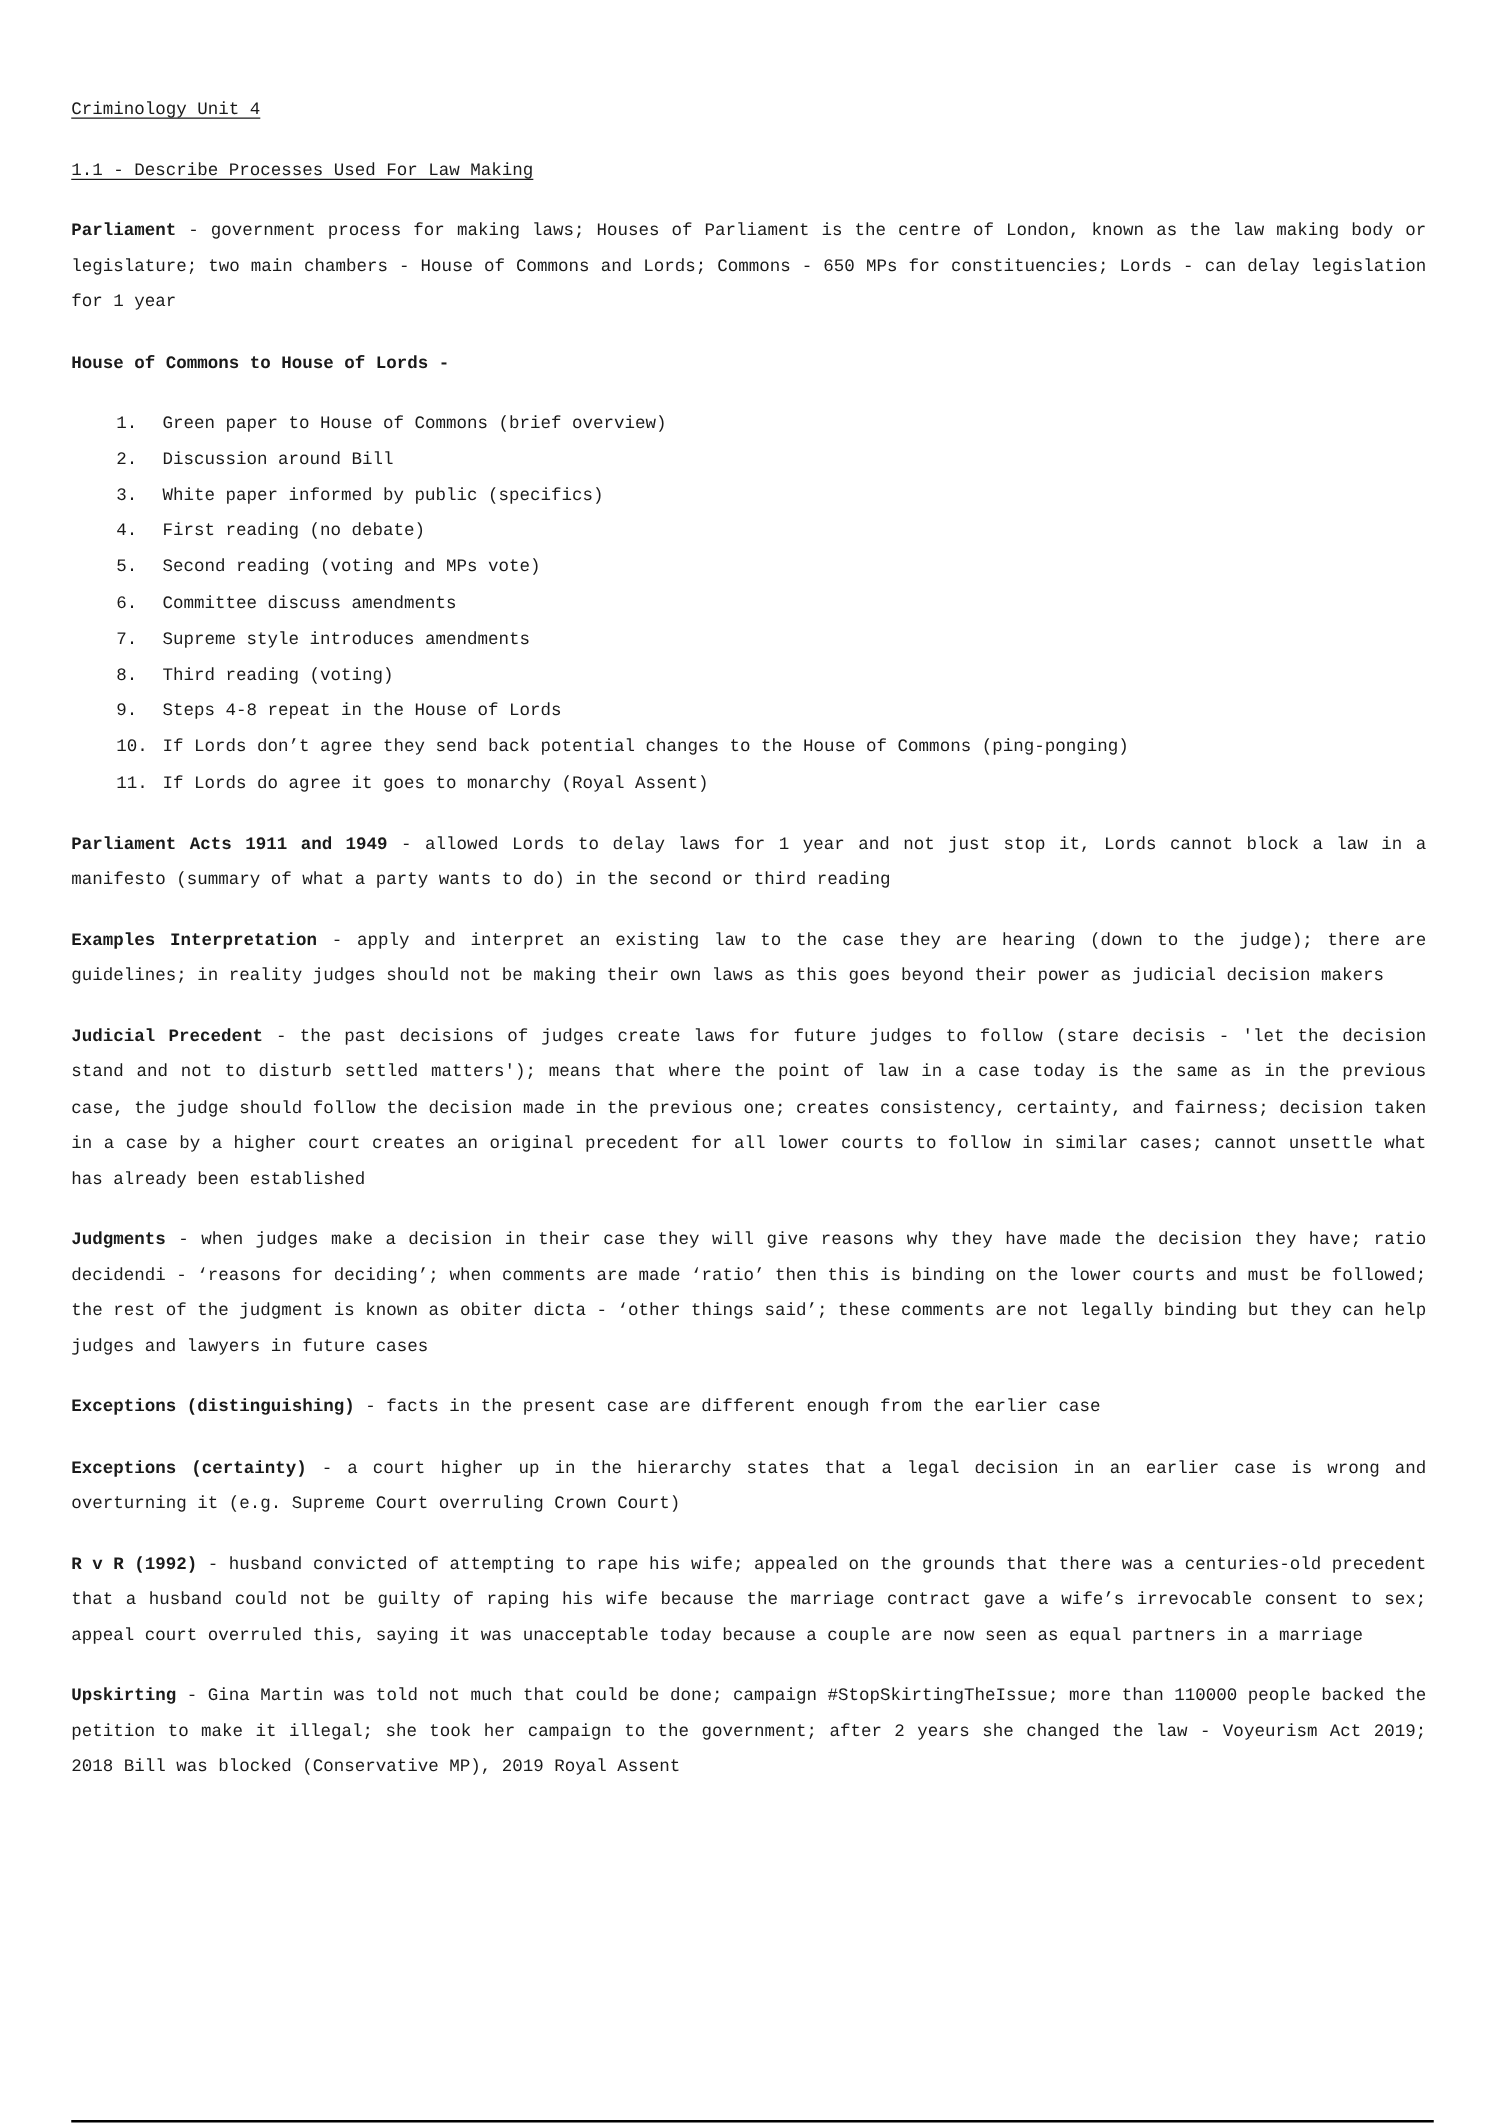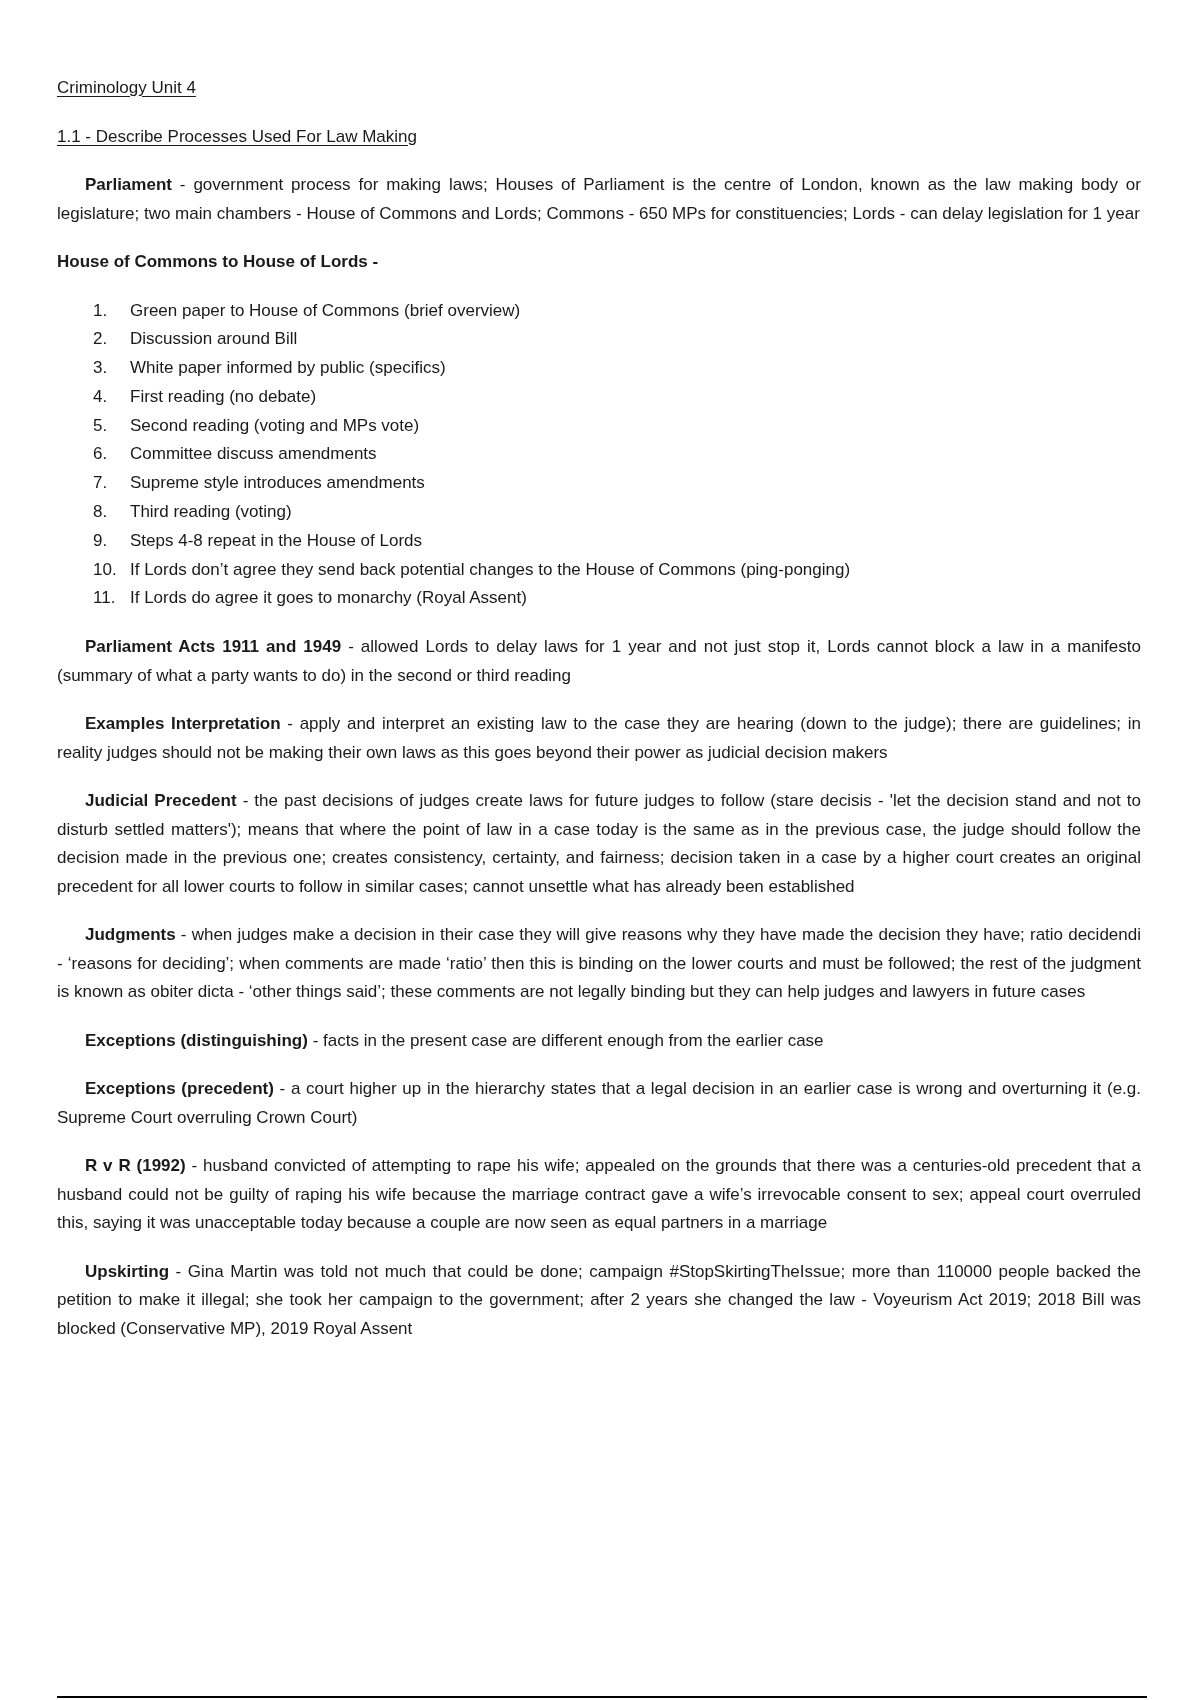--- a/index.html
+++ b/index.html
@@ -3,32 +3,32 @@
 <meta charset="utf-8">
 <style>
   html, body { margin: 0; padding: 0; background: #ffffff; }
   body {
     width: 1200px; height: 1700px; position: relative; overflow: hidden;
     font-family: "Liberation Sans", sans-serif;
     color: #1a1a1a;
   }
   .page {
     position: absolute; left: 57px; top: 74px; width: 1084px;
-    font-size: 17px; line-height: 28.5px;
+    font-size: 14px; line-height: 28.5px; font-family: Liberation Mono, monospace;
   }
   .title {
     text-decoration: underline; text-underline-offset: 3px;
     margin: 0 0 20px 0; font-weight: normal;
   }
   .subtitle {
     text-decoration: underline; text-underline-offset: 3px;
     margin: 0 0 20px 0; font-weight: normal;
   }
   .para { text-align: justify; margin: 0 0 20px 0; }
-  .para b { font-weight: bold; margin-left: 28px; }
+  .para b { font-weight: bold; }
   .heading { font-weight: bold; margin: 0 0 20px 0; }
   ol.steps {
     margin: 0 0 20px 0; padding: 0; list-style: none;
   }
   ol.steps li { position: relative; padding-left: 73px; line-height: 28.8px; }
   ol.steps li .num { position: absolute; left: 36px; }
   ol.steps li.wide .num { left: 36px; }
   ol.steps li.wide { padding-left: 73px; }
   .footer-rule {
     position: absolute; left: 57px; top: 1696px; width: 1090px; height: 2px;
@@ -58,18 +58,18 @@
     <li><span class="num">9.</span><span>Steps 4-8 repeat in the House of Lords</span></li>
     <li class="wide"><span class="num">10.</span><span>If Lords don’t agree they send back potential changes to the House of Commons (ping-ponging)</span></li>
     <li class="wide"><span class="num">11.</span><span>If Lords do agree it goes to monarchy (Royal Assent)</span></li>
   </ol>
 
   <p class="para"><b>Parliament Acts 1911 and 1949</b><span> - allowed Lords to delay laws for 1 year and not just stop it, Lords cannot block a law in a manifesto (summary of what a party wants to do) in the second or third reading</span></p>
   <p class="para"><b>Examples Interpretation</b><span> - apply and interpret an existing law to the case they are hearing (down to the judge); there are guidelines; in reality judges should not be making their own laws as this goes beyond their power as judicial decision makers</span></p>
   <p class="para"><b>Judicial Precedent</b><span> - the past decisions of judges create laws for future judges to follow (stare decisis - 'let the decision stand and not to disturb settled matters'); means that where the point of law in a case today is the same as in the previous case, the judge should follow the decision made in the previous one; creates consistency, certainty, and fairness; decision taken in a case by a higher court creates an original precedent for all lower courts to follow in similar cases; cannot unsettle what has already been established</span></p>
   <p class="para"><b>Judgments</b><span> - when judges make a decision in their case they will give reasons why they have made the decision they have; ratio decidendi - ‘reasons for deciding’; when comments are made ‘ratio’ then this is binding on the lower courts and must be followed; the rest of the judgment is known as obiter dicta - ‘other things said’; these comments are not legally binding but they can help judges and lawyers in future cases</span></p>
   <p class="para"><b>Exceptions (distinguishing)</b><span> - facts in the present case are different enough from the earlier case</span></p>
-  <p class="para"><b>Exceptions (precedent)</b><span> - a court higher up in the hierarchy states that a legal decision in an earlier case is wrong and overturning it (e.g. Supreme Court overruling Crown Court)</span></p>
+  <p class="para"><b>Exceptions (certainty)</b><span> - a court higher up in the hierarchy states that a legal decision in an earlier case is wrong and overturning it (e.g. Supreme Court overruling Crown Court)</span></p>
   <p class="para"><b>R v R (1992)</b><span> - husband convicted of attempting to rape his wife; appealed on the grounds that there was a centuries-old precedent that a husband could not be guilty of raping his wife because the marriage contract gave a wife’s irrevocable consent to sex; appeal court overruled this, saying it was unacceptable today because a couple are now seen as equal partners in a marriage</span></p>
   <p class="para"><b>Upskirting</b><span> - Gina Martin was told not much that could be done; campaign #StopSkirtingTheIssue; more than 110000 people backed the petition to make it illegal; she took her campaign to the government; after 2 years she changed the law - Voyeurism Act 2019; 2018 Bill was blocked (Conservative MP), 2019 Royal Assent</span></p>
 </div>
 
 <div class="footer-rule"></div>
 
 </body></html>

